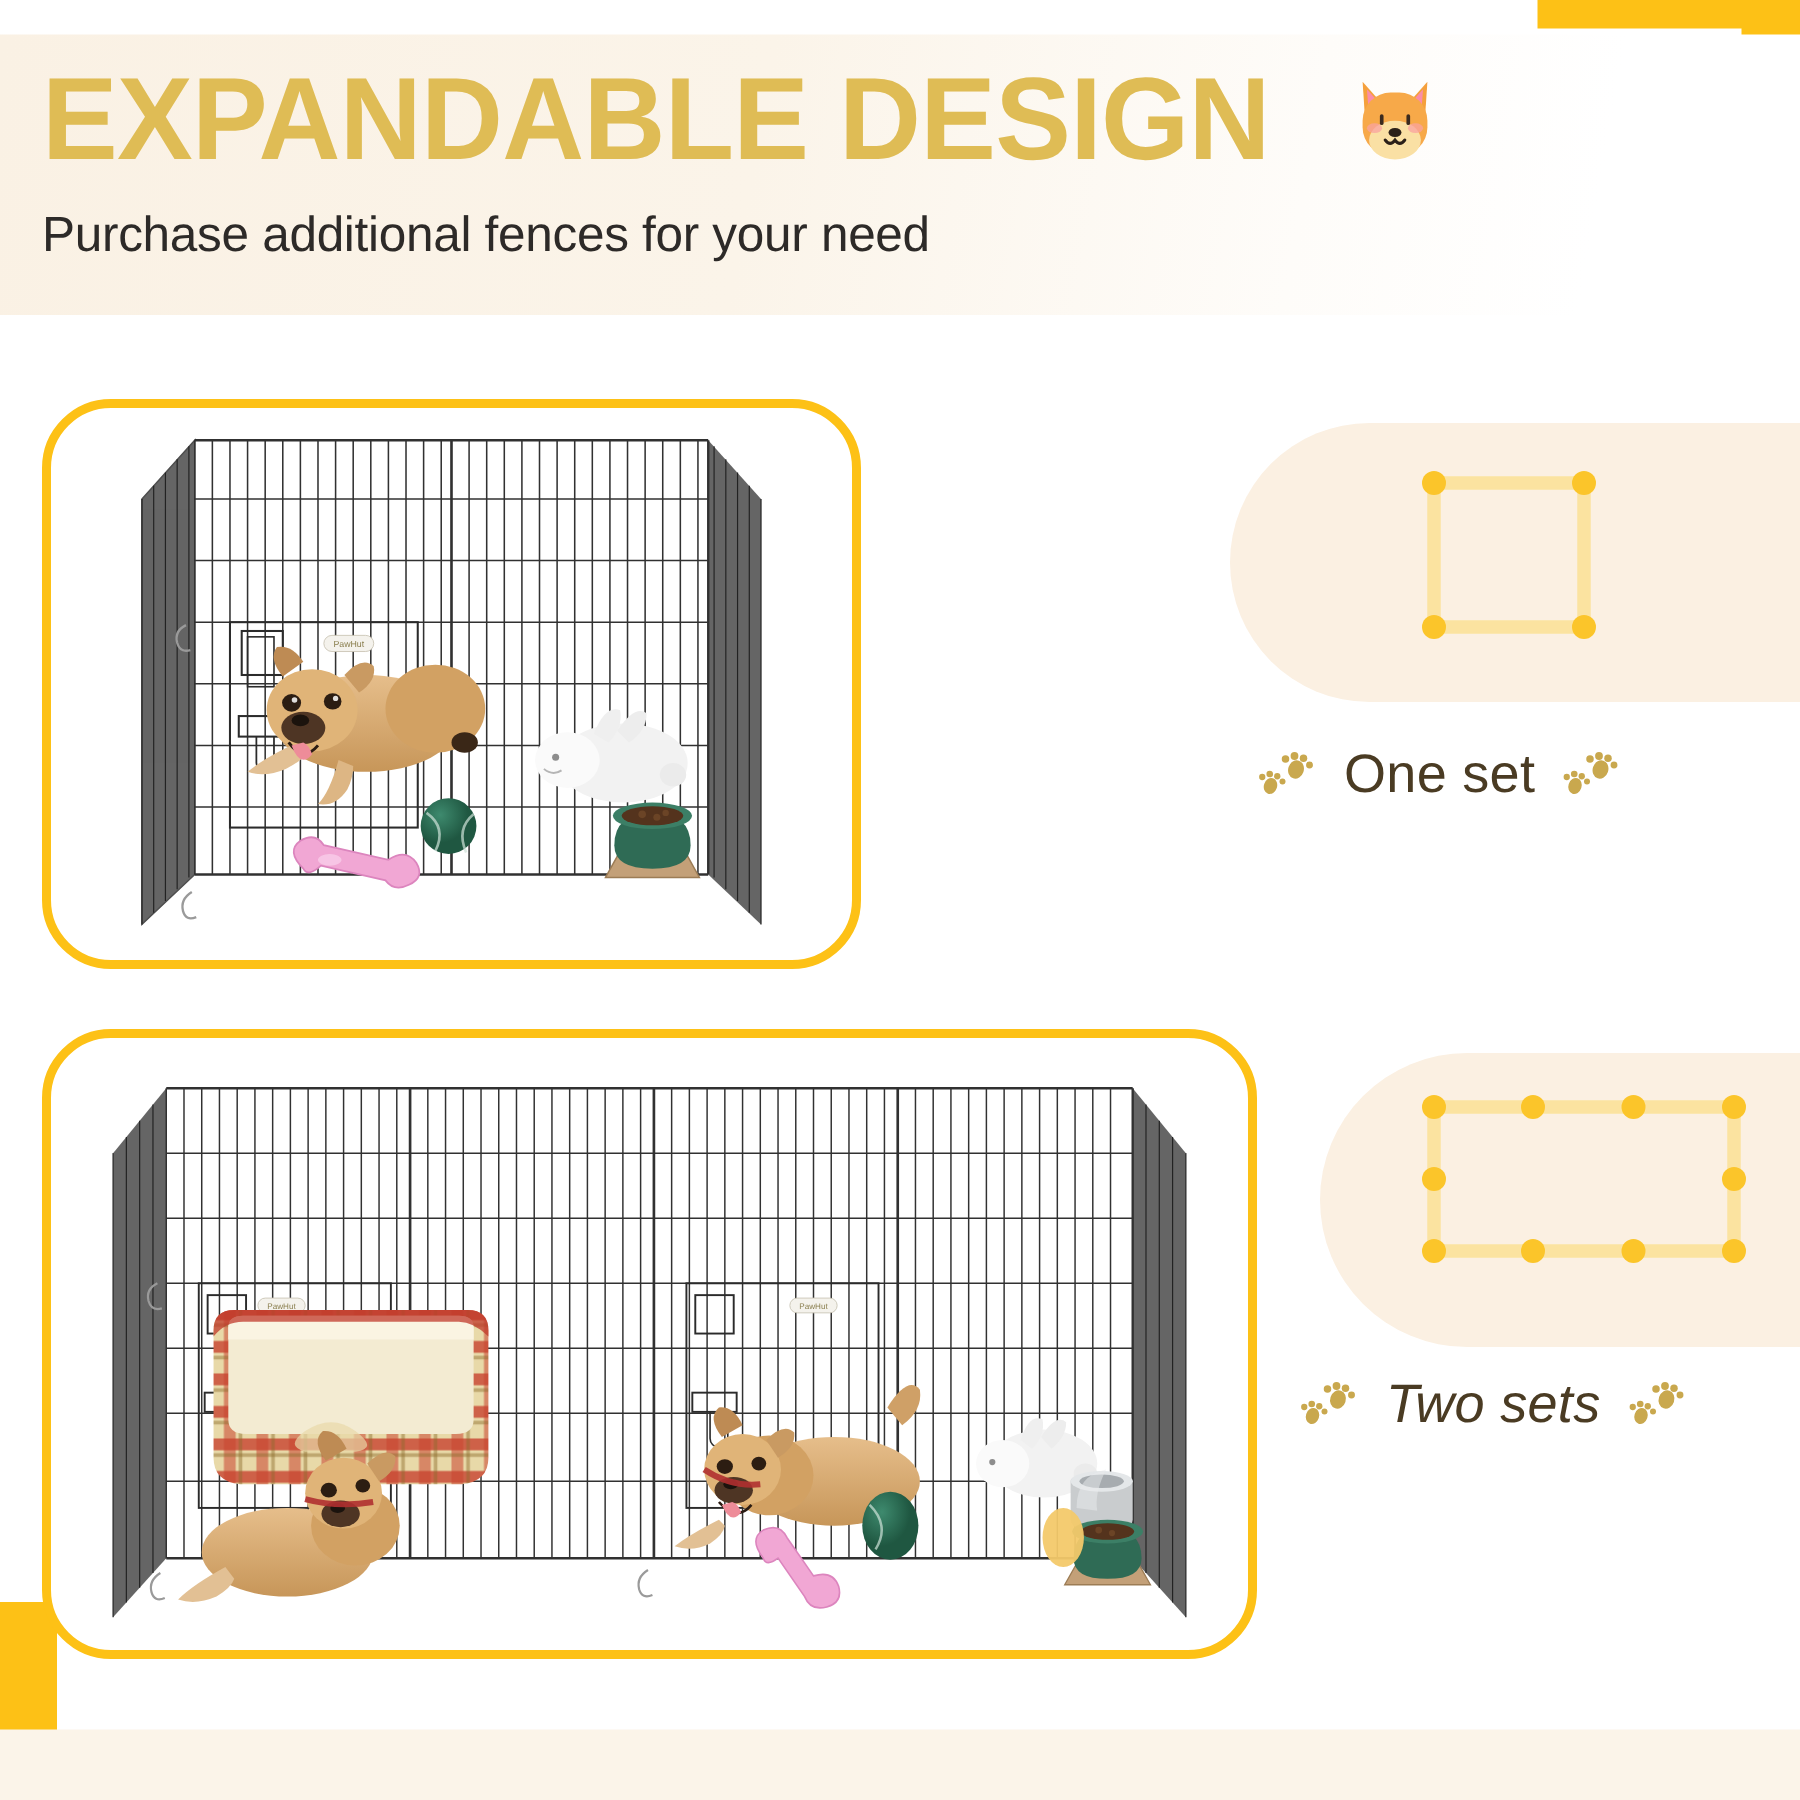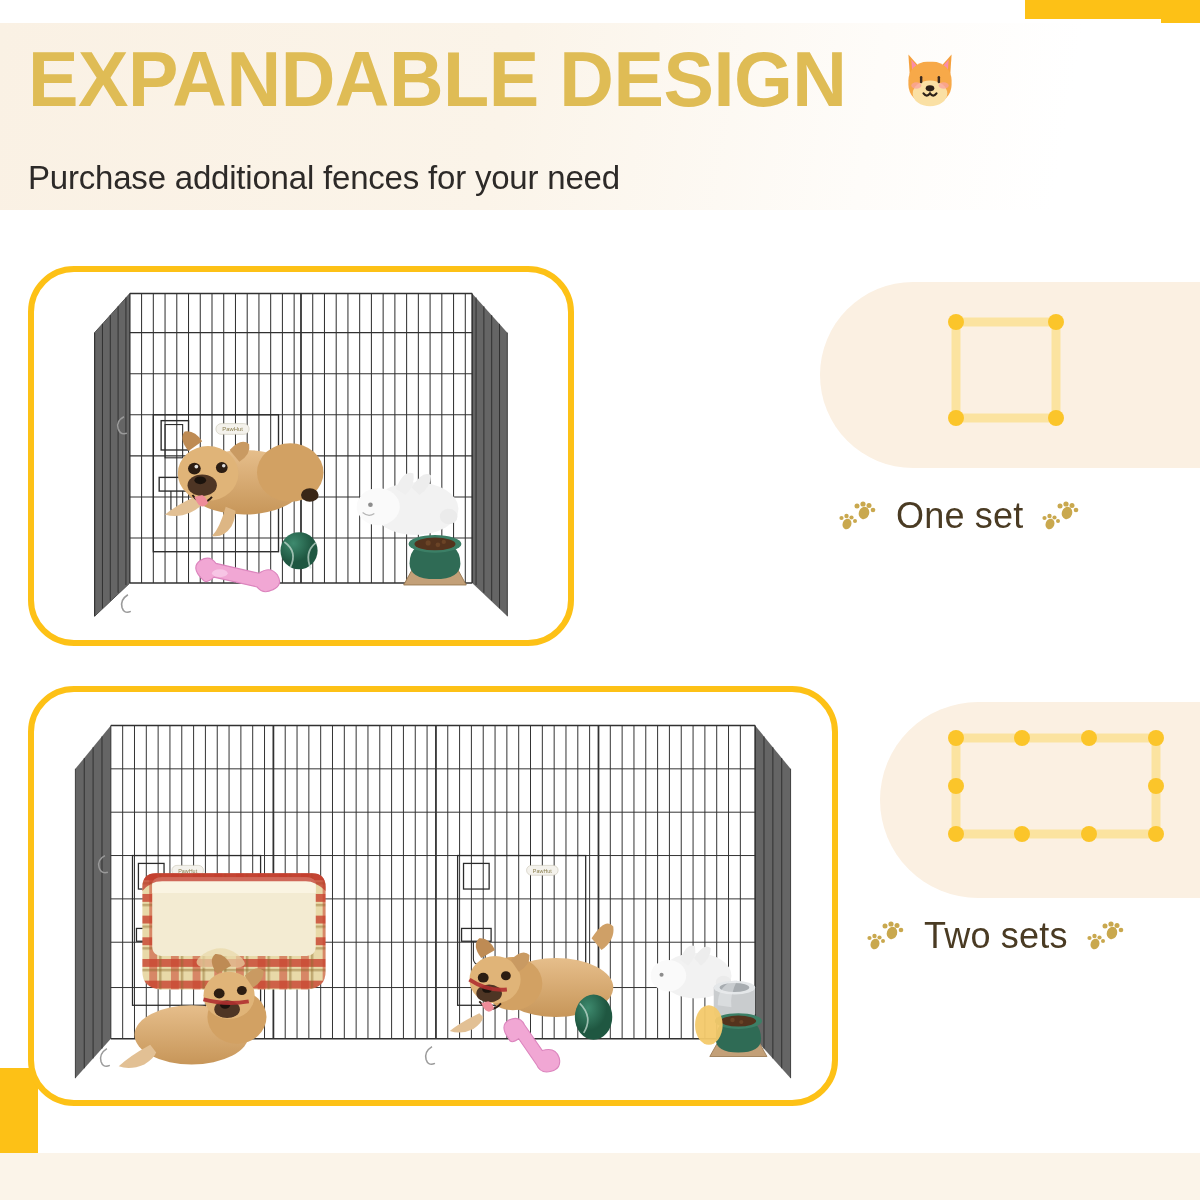--- a/index.html
+++ b/index.html
@@ -25,21 +25,21 @@
   .header-inner { position:absolute; left:28px; top:23px; width:1140px; height:187px; }
   .title-row { display:flex; align-items:center; gap:12px; height:112px; }
   .title-text {
     font-size:78px; font-weight:700; letter-spacing:-0.5px;
     color:#DFBC55; line-height:1; white-space:nowrap;
     transform:scaleX(0.97); transform-origin:left center;
   }
   .dog-emoji { width:72px; height:72px; flex:0 0 auto; margin-left:10px; }
   .subtitle {
     font-size:33px; font-weight:400; color:#2D2A28;
-    margin-top:24px; letter-spacing:-0.2px;
+    margin-top:2px; letter-spacing:-0.2px;
   }
 
   
   .photo-card { position:absolute; border:6px solid #FDC116; border-radius:46px; background:#ffffff; overflow:hidden; }
   #card-one { left:28px; top:266px; width:546px; height:380px; }
   #card-two { left:28px; top:686px; width:810px; height:420px; }
 
   .pen-stage { position:absolute; inset:0; }
 
   
@@ -48,21 +48,21 @@
     border-top-left-radius:110px; border-bottom-left-radius:110px;
   }
   #panel-one { left:820px; top:282px; width:380px; height:186px; }
   #panel-two { left:880px; top:702px; width:320px; height:196px; }
 
   .set-label-row {
     position:absolute; display:flex; align-items:center; gap:18px;
     white-space:nowrap;
   }
   #label-one { left:838px; top:495px; }
-  #label-two { left:866px; top:915px; }
+  #label-two { left:866px; top:915px;font-style:italic; }
   .set-label {
     font-size:36px; color:#4A3B23; font-weight:400; letter-spacing:0.2px;
   }
   .paw { width:40px; height:30px; flex:0 0 auto; }
 
   
   .diagram { position:absolute; }
   #diagram-one { left:940px; top:306px; width:132px; height:128px; }
   #diagram-two { left:940px; top:722px; width:232px; height:128px; }
 

